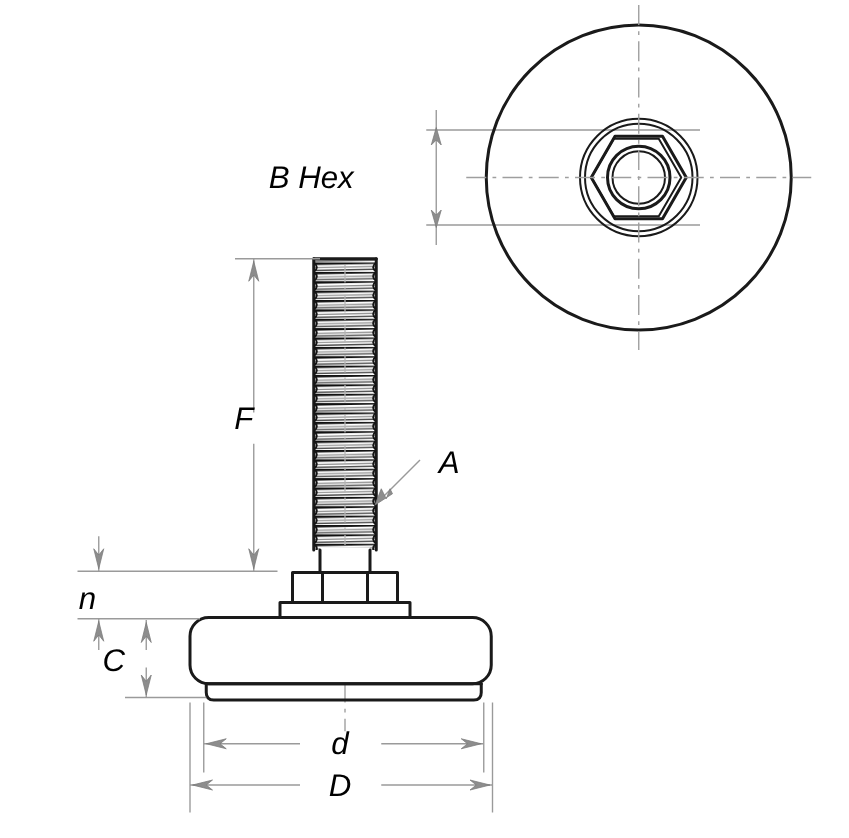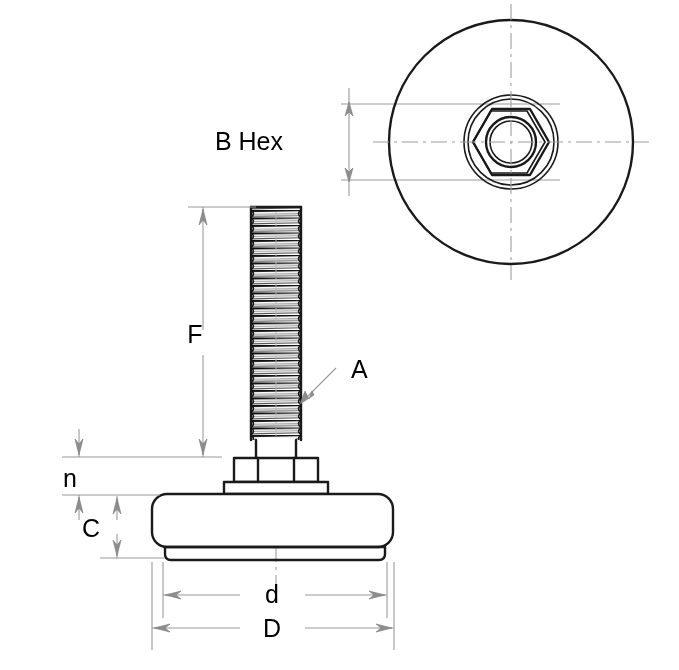--- a/index.html
+++ b/index.html
@@ -9,20 +9,21 @@
   }
   body {
     font-family: "Liberation Sans", sans-serif;
   }
   #drawing-root {
     position: relative;
     width: 679px;
     height: 670px;
     background: #ffffff;
     overflow: hidden;
+    font-style: italic;
   }
   #drawing-svg {
     display: block;
     width: 679px;
     height: 670px;
   }
   .dim-label {
     font-family: "Liberation Sans", sans-serif;
     font-size: 25px;
     fill: #000000;

